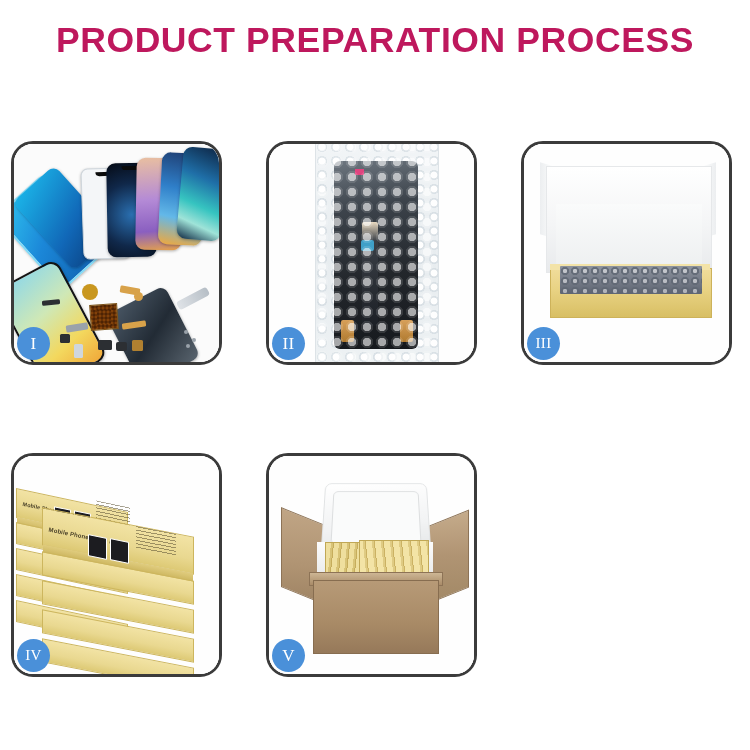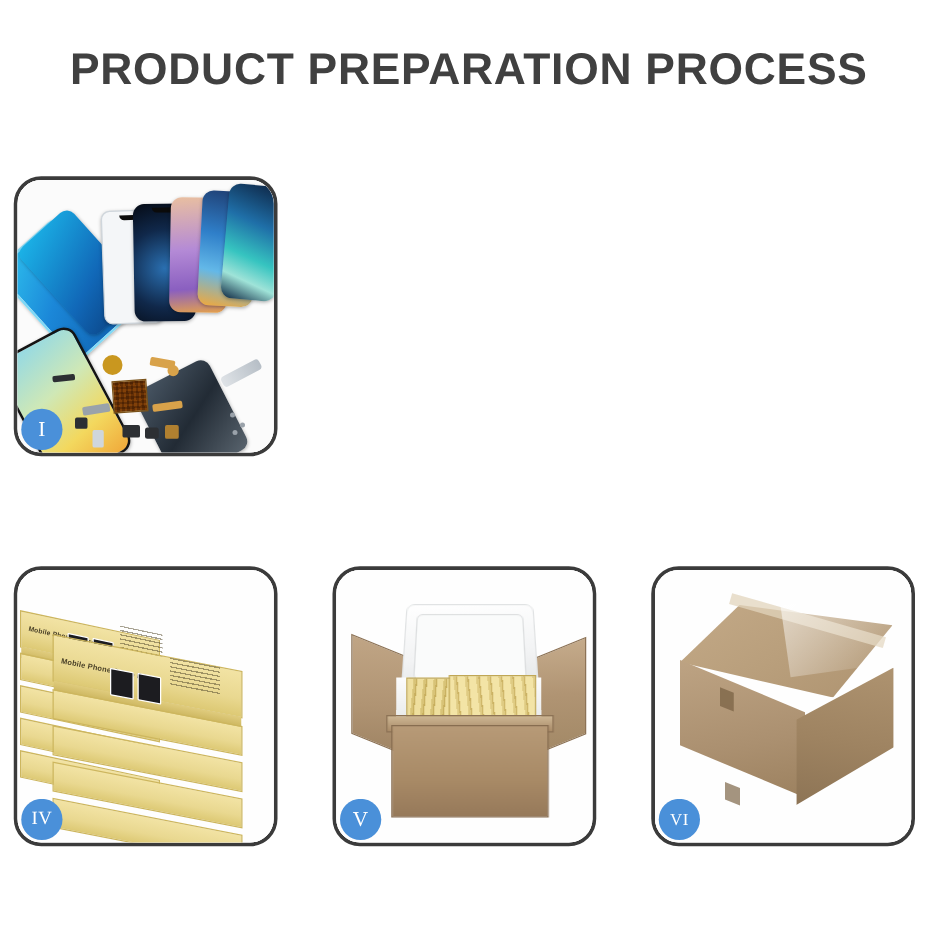--- a/index.html
+++ b/index.html
@@ -17,25 +17,25 @@
 
   
   .header {
     position: absolute;
     top: 0; left: 0;
     width: 750px;
     text-align: center;
   }
   .title {
     margin: 0;
-    padding-top: 35px;
+    padding-top: 20px;
     font-size: 35.5px;
     font-weight: 700;
     letter-spacing: 0.6px;
-    color: #404040;
+    color: #be185d;
     font-family: "Liberation Sans", sans-serif;
     white-space: nowrap;
   }
   .subtitle {
     margin: 0;
     padding-top: 9px;
     font-size: 15.2px;
     font-weight: 400;
     color: #2b2b2b;
     letter-spacing: 0.1px;
@@ -480,21 +480,51 @@
         <div class="part chip" style="left:118px; top:196px; width:11px; height:11px;"></div>
         <div class="part sil" style="left:170px; top:186px; width:4px;  height:4px;  border-radius:50%;"></div>
         <div class="part sil" style="left:178px; top:194px; width:4px;  height:4px;  border-radius:50%;"></div>
         <div class="part sil" style="left:172px; top:200px; width:4px;  height:4px;  border-radius:50%;"></div>
         <div class="part sil" style="left:162px; top:150px; width:34px; height:9px; background:linear-gradient(90deg,#dfe3e7,#b6bec6); transform:rotate(-28deg); border-radius:3px;"></div>
       </div>
     </div>
     <div class="badge">I</div>
   </div>
 
-
+  <div class="panel p2">
+    <div class="clip">
+      <div class="scene2">
+        <div class="bag-top"></div>
+        <div class="bubblebag"></div>
+        <div class="lcd-in"></div>
+        <div class="pink-dot"></div>
+        <div class="lcd-flex"></div>
+        <div class="lcd-conn"></div>
+        <div class="lcd-tabL"></div>
+        <div class="lcd-tabR"></div>
+        <div class="bubble-overlay"></div>
+      </div>
+    </div>
+    <div class="badge">II</div>
+  </div>
+
+  <div class="panel p3">
+    <div class="clip">
+      <div class="scene3">
+        <div class="lid3-flap-l"></div>
+        <div class="lid3-flap-r"></div>
+        <div class="lid3"></div>
+        <div class="foam3"></div>
+        <div class="tray3"></div>
+        <div class="tray3-lip"></div>
+        <div class="tray3-inner"></div>
+      </div>
+    </div>
+    <div class="badge wide">III</div>
+  </div>
 
   <div class="panel p4">
     <div class="clip">
       <div class="scene4">
 
         <div class="ybox" style="left:2px; top:44px; width:110px; height:28px; transform:skewY(12deg);">
             <span class="side"></span>
           </div>
         <div class="ybox" style="left:2px; top:78px; width:110px; height:20px; transform:skewY(12deg);"></div>
         <div class="ybox" style="left:2px; top:104px; width:110px; height:20px; transform:skewY(12deg);"></div>
@@ -536,28 +566,14 @@
         <div class="c5-foamR"></div>
         <div class="c5-stack"></div>
         <div class="c5-stack2"></div>
         <div class="c5-rim"></div>
         <div class="c5-body"></div>
       </div>
     </div>
     <div class="badge">V</div>
   </div>
 
-  <div class="panel p6">
-    <div class="clip">
-      <div class="scene6">
-        <div class="c6-top"></div>
-        <div class="c6-left"></div>
-        <div class="c6-right"></div>
-        <div class="c6-tape"></div>
-        <div class="c6-tab1"></div>
-        <div class="c6-tab2"></div>
-        <div class="c6-gloss"></div>
-      </div>
-    </div>
-    <div class="badge xwide">VI</div>
-  </div>
 
 </div>
 
 </body></html>

